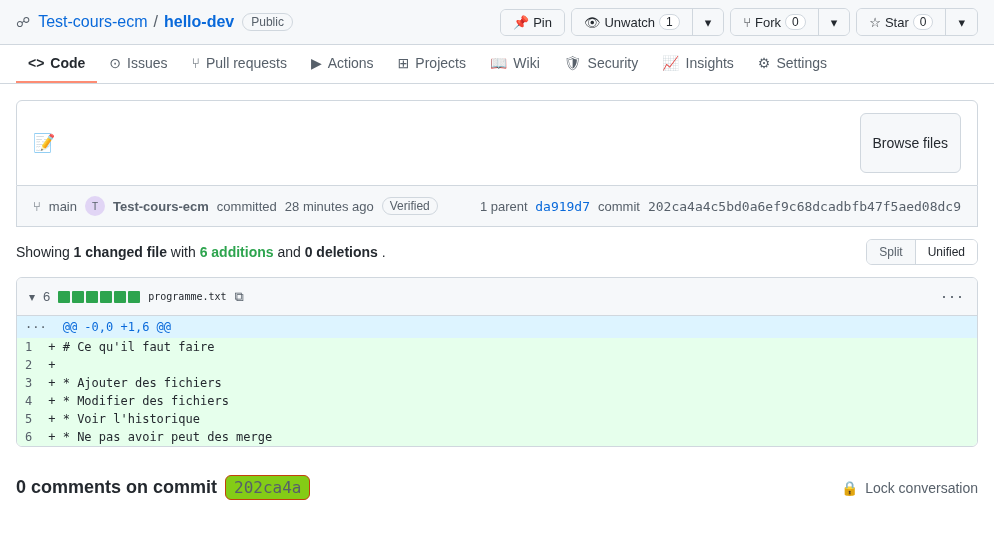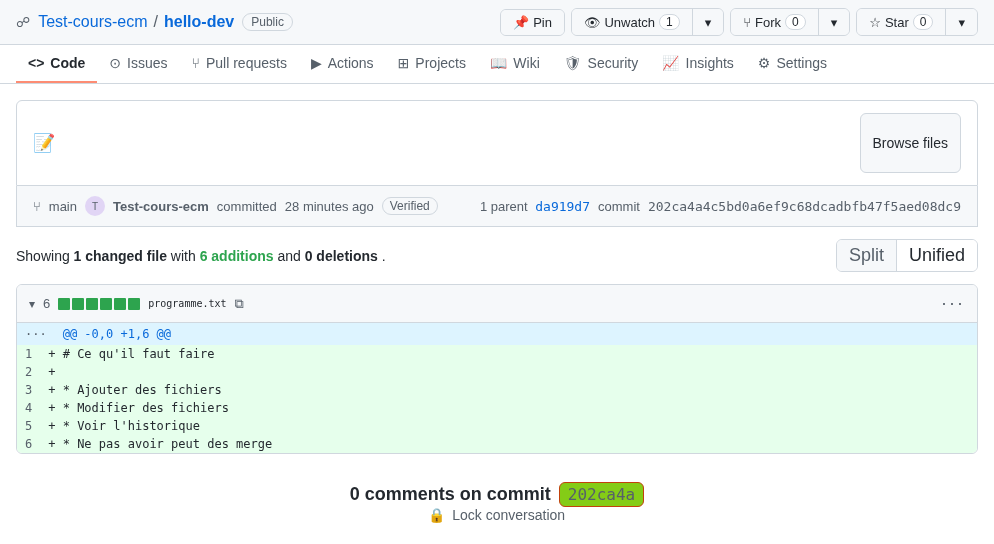--- a/index.html
+++ b/index.html
@@ -28,21 +28,21 @@
     .commit-header { display: flex; align-items: center; justify-content: space-between; padding: 12px 16px; background: #fff; border: 1px solid #d0d7de; border-radius: 6px 6px 0 0; border-bottom: 1px solid #d0d7de; }
     .commit-title { font-size: 18px; font-weight: 600; display: flex; align-items: center; gap: 8px; }
     .commit-meta { display: flex; align-items: center; gap: 8px; padding: 10px 16px; background: #f6f8fa; border: 1px solid #d0d7de; border-top: none; border-radius: 0 0 0 0; font-size: 13px; color: #57606a; }
     .verified-badge { border: 1px solid #d0d7de; border-radius: 20px; padding: 1px 7px; font-size: 12px; color: #57606a; }
     .commit-sha { font-family: monospace; }
     .browse-btn { padding: 21px 12px; background: #f6f8fa; border: 1px solid #d0d7de; border-radius: 6px; cursor: pointer; font-size: 14px; color: #24292f; font-weight: 500; }
     
     
     .stats-bar { display: flex; align-items: center; justify-content: space-between; padding: 12px 0; }
     .split-unified { display: flex; border: 1px solid #d0d7de; border-radius: 6px; overflow: hidden; }
-    .su-btn { padding: 5px 12px; background: #f6f8fa; border: none; border-right: 1px solid #d0d7de; cursor: pointer; font-size: 18px; color: #57606a; }
+    .su-btn { padding: 5px 12px; background: #f6f8fa; border: none; border-right: 1px solid #d0d7de; cursor: pointer; font-size: 12px; color: #57606a; }
     .su-btn:last-child { border-right: none; }
     .su-btn.active { background: #fff; color: #24292f; font-weight: 500; }
     
     
     .diff-container { border: 1px solid #d0d7de; border-radius: 6px; overflow: hidden; margin-bottom: 16px; }
     .diff-header { display: flex; align-items: center; padding: 8px 12px; background: #f6f8fa; border-bottom: 1px solid #d0d7de; gap: 8px; }
     .diff-toggle { cursor: pointer; font-size: 12px; color: #57606a; }
     .diff-additions { display: flex; gap: 2px; }
     .diff-square { width: 12px; height: 12px; background: #2da44e; border-radius: 1px; display: inline-block; }
     .diff-filename { font-family: monospace; font-size: 10px; font-weight: 500; }
@@ -52,21 +52,21 @@
     
     .diff-hunk-header { background: #ddf4ff; color: #0969da; font-family: monospace; font-size: 12px; padding: 4px 8px; display: flex; align-items: center; gap: 8px; }
     
     .diff-table { width: 100%; border-collapse: collapse; font-family: monospace; font-size: 12px; }
     .diff-table td { padding: 2px 8px; vertical-align: top; white-space: pre; }
     .line-num { width: 40px; text-align: right; color: #57606a; user-select: none; background: #e6ffec; padding: 2px 8px; }
     .line-content { background: #e6ffec; color: #24292f; width: 100%; }
     .line-plus { color: #24292f; background: #e6ffec; }
     
     
-    .footer { display: flex; align-items: center; justify-content: space-between; padding: 12px 0; flex-direction: column; }
+    .footer { display: flex; justify-content: space-between; padding: 12px 0; }
     .comments-label { font-size: 18px; font-weight: 600; color: #24292f; display: flex; align-items: center; gap: 8px; }
     .sha-badge { border: 1px solid #c2410c; border-radius: 6px; padding: 2px 8px; font-family: monospace; font-size: 16px; color: #57606a; background: #84cc16; }
     .lock-btn { display: flex; align-items: center; gap: 6px; color: #57606a; cursor: pointer; font-size: 14px; background: none; border: none; }
   </style>
 </head>
 <body>
 
 <div class="top-nav">
   <span style="color:#57606a;">☍</span>
   <a class="repo-name">

